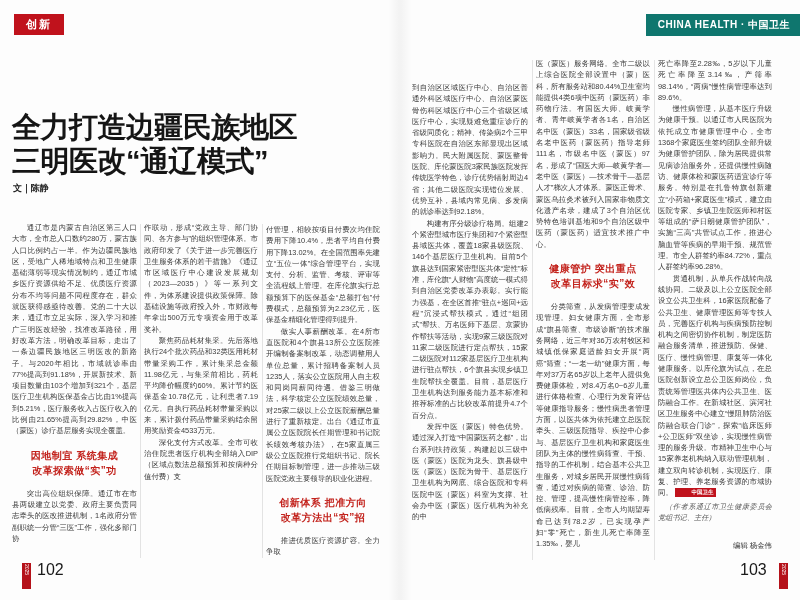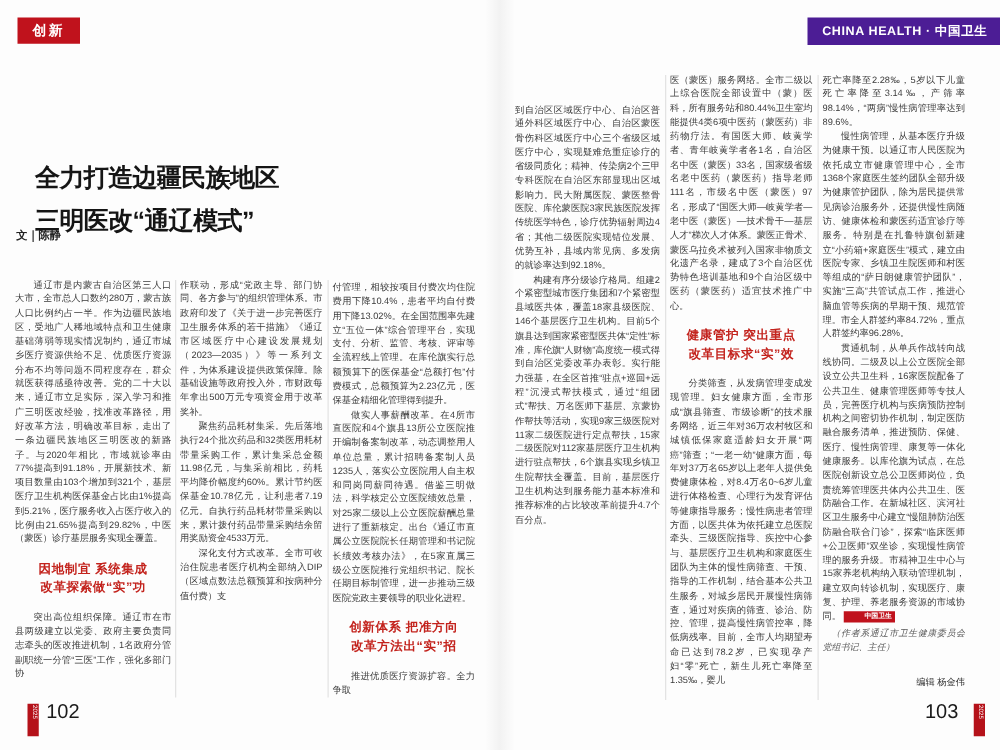--- a/index.html
+++ b/index.html
@@ -5,30 +5,30 @@
   html,body{margin:0;padding:0;}
   body{
     width:800px;height:600px;position:relative;background:#fdfdfd;
     font-family:"Liberation Sans",sans-serif;overflow:hidden;
   }
   .badge{
     position:absolute;left:14px;top:14px;background:#c0121c;color:#fff;
     font-size:11px;font-weight:bold;padding:3px 12px;letter-spacing:2px;
   }
   .banner{
-    position:absolute;right:0;top:14px;background:#4c1d95;color:#fff;
+    position:absolute;right:0;top:14px;background:#0f766e;color:#fff;
     font-size:10px;font-weight:bold;padding:4px 10px 4px 12px;letter-spacing:0.5px;
   }
   .gutter{
     position:absolute;left:388px;top:0;width:24px;height:600px;
     background:linear-gradient(to right,rgba(0,0,0,0),rgba(0,0,0,0.045),rgba(0,0,0,0));
   }
   .title{
-    position:absolute;left:12px;top:110px;margin:16px;width:380px;
-    font-size:20px;line-height:34px;font-weight:900;color:#151515;letter-spacing:-0.5px;
+    position:absolute;left:12px;top:110px;margin:0;width:380px;
+    font-size:29px;line-height:34px;font-weight:900;color:#151515;letter-spacing:-0.5px;
   }
   .title .tl{display:block;}
   .byline{
     position:absolute;left:13px;top:182px;font-size:9px;font-weight:bold;color:#222;
   }
   .col{
     position:absolute;text-align:justify;font-size:7.4px;line-height:11.3px;
     color:#3a3a3a;overflow:hidden;
   }
   .col p{margin:0;}
@@ -89,20 +89,21 @@
   <div class="col" style="left:266px;top:224px;width:114px;height:340px;">
       <p class="para cont">付管理，相较按项目付费次均住院费用下降10.4%，患者平均自付费用下降13.02%。在全国范围率先建立“五位一体”综合管理平台，实现支付、分析、监管、考核、评审等全流程线上管理。在库伦旗实行总额预算下的医保基金“总额打包”付费模式，总额预算为2.23亿元，医保基金精细化管理得到提升。</p>
       <p class="para">做实人事薪酬改革。在4所市直医院和4个旗县13所公立医院推开编制备案制改革，动态调整用人单位总量，累计招聘备案制人员1235人，落实公立医院用人自主权和同岗同薪同待遇。借鉴三明做法，科学核定公立医院绩效总量，对25家二级以上公立医院薪酬总量进行了重新核定。出台《通辽市直属公立医院院长任期管理和书记院长绩效考核办法》，在5家直属三级公立医院推行党组织书记、院长任期目标制管理，进一步推动三级医院党政主要领导的职业化进程。</p>
       <h3 class="subhead">创新体系 把准方向
 改革方法出“实”招</h3>
       <p class="para">推进优质医疗资源扩容。全力争取</p>
     </div>
   <div class="col" style="left:412px;top:58px;width:116px;height:506px;margin-top:24px;">
       <p class="para cont">到自治区区域医疗中心、自治区普通外科区域医疗中心、自治区蒙医骨伤科区域医疗中心三个省级区域医疗中心，实现疑难危重症诊疗的省级同质化；精神、传染病2个三甲专科医院在自治区东部显现出区域影响力。民大附属医院、蒙医整骨医院、库伦蒙医院3家民族医院发挥传统医学特色，诊疗优势辐射周边4省；其他二级医院实现错位发展、优势互补，县域内常见病、多发病的就诊率达到92.18%。</p>
       <p class="para">构建有序分级诊疗格局。组建2个紧密型城市医疗集团和7个紧密型县域医共体，覆盖18家县级医院、146个基层医疗卫生机构。目前5个旗县达到国家紧密型医共体“定性”标准，库伦旗“人财物”高度统一模式得到自治区党委改革办表彰。实行能力强基，在全区首推“驻点+巡回+远程”沉浸式帮扶模式，通过“组团式”帮扶、万名医师下基层、京蒙协作帮扶等活动，实现9家三级医院对11家二级医院进行定点帮扶，15家二级医院对112家基层医疗卫生机构进行驻点帮扶，6个旗县实现乡镇卫生院帮扶全覆盖。目前，基层医疗卫生机构达到服务能力基本标准和推荐标准的占比较改革前提升4.7个百分点。</p>
+      <p class="para">发挥中医（蒙医）特色优势。通过深入打造“中国蒙医药之都”，出台系列扶持政策，构建起以三级中医（蒙医）医院为龙头、旗县级中医（蒙医）医院为骨干、基层医疗卫生机构为网底、综合医院和专科医院中医（蒙医）科室为支撑、社会办中医（蒙医）医疗机构为补充的中</p>
     </div>
   <div class="col" style="left:536px;top:58px;width:114px;height:506px;">
       <p class="para cont">医（蒙医）服务网络。全市二级以上综合医院全部设置中（蒙）医科，所有服务站和80.44%卫生室均能提供4类6项中医药（蒙医药）非药物疗法。有国医大师、岐黄学者、青年岐黄学者各1名，自治区名中医（蒙医）33名，国家级省级名老中医药（蒙医药）指导老师111名，市级名中医（蒙医）97名，形成了“国医大师—岐黄学者—老中医（蒙医）—技术骨干—基层人才”梯次人才体系。蒙医正骨术、蒙医乌拉灸术被列入国家非物质文化遗产名录，建成了3个自治区优势特色培训基地和9个自治区级中医药（蒙医药）适宜技术推广中心。</p>
       <h3 class="subhead">健康管护 突出重点
 改革目标求“实”效</h3>
       <p class="para">分类筛查，从发病管理变成发现管理。妇女健康方面，全市形成“旗县筛查、市级诊断”的技术服务网络，近三年对36万农村牧区和城镇低保家庭适龄妇女开展“两癌”筛查；“一老一幼”健康方面，每年对37万名65岁以上老年人提供免费健康体检，对8.4万名0~6岁儿童进行体格检查、心理行为发育评估等健康指导服务；慢性病患者管理方面，以医共体为依托建立总医院牵头、三级医院指导、疾控中心参与、基层医疗卫生机构和家庭医生团队为主体的慢性病筛查、干预、指导的工作机制，结合基本公共卫生服务，对城乡居民开展慢性病筛查，通过对疾病的筛查、诊治、防控、管理，提高慢性病管控率，降低病残率。目前，全市人均期望寿命已达到78.2岁，已实现孕产妇“零”死亡，新生儿死亡率降至1.35‰，婴儿</p>
     </div>
   <div class="col" style="left:658px;top:58px;width:114px;height:506px;">
       <p class="para cont">死亡率降至2.28‰，5岁以下儿童死亡率降至3.14‰，产筛率98.14%，“两病”慢性病管理率达到89.6%。</p>
       <p class="para">慢性病管理，从基本医疗升级为健康干预。以通辽市人民医院为依托成立市健康管理中心，全市1368个家庭医生签约团队全部升级为健康管护团队，除为居民提供常见病诊治服务外，还提供慢性病随访、健康体检和蒙医药适宜诊疗等服务。特别是在扎鲁特旗创新建立“小药箱+家庭医生”模式，建立由医院专家、乡镇卫生院医师和村医等组成的“萨日朗健康管护团队”，实施“三高”共管试点工作，推进心脑血管等疾病的早期干预、规范管理。市全人群签约率84.72%，重点人群签约率96.28%。</p>

